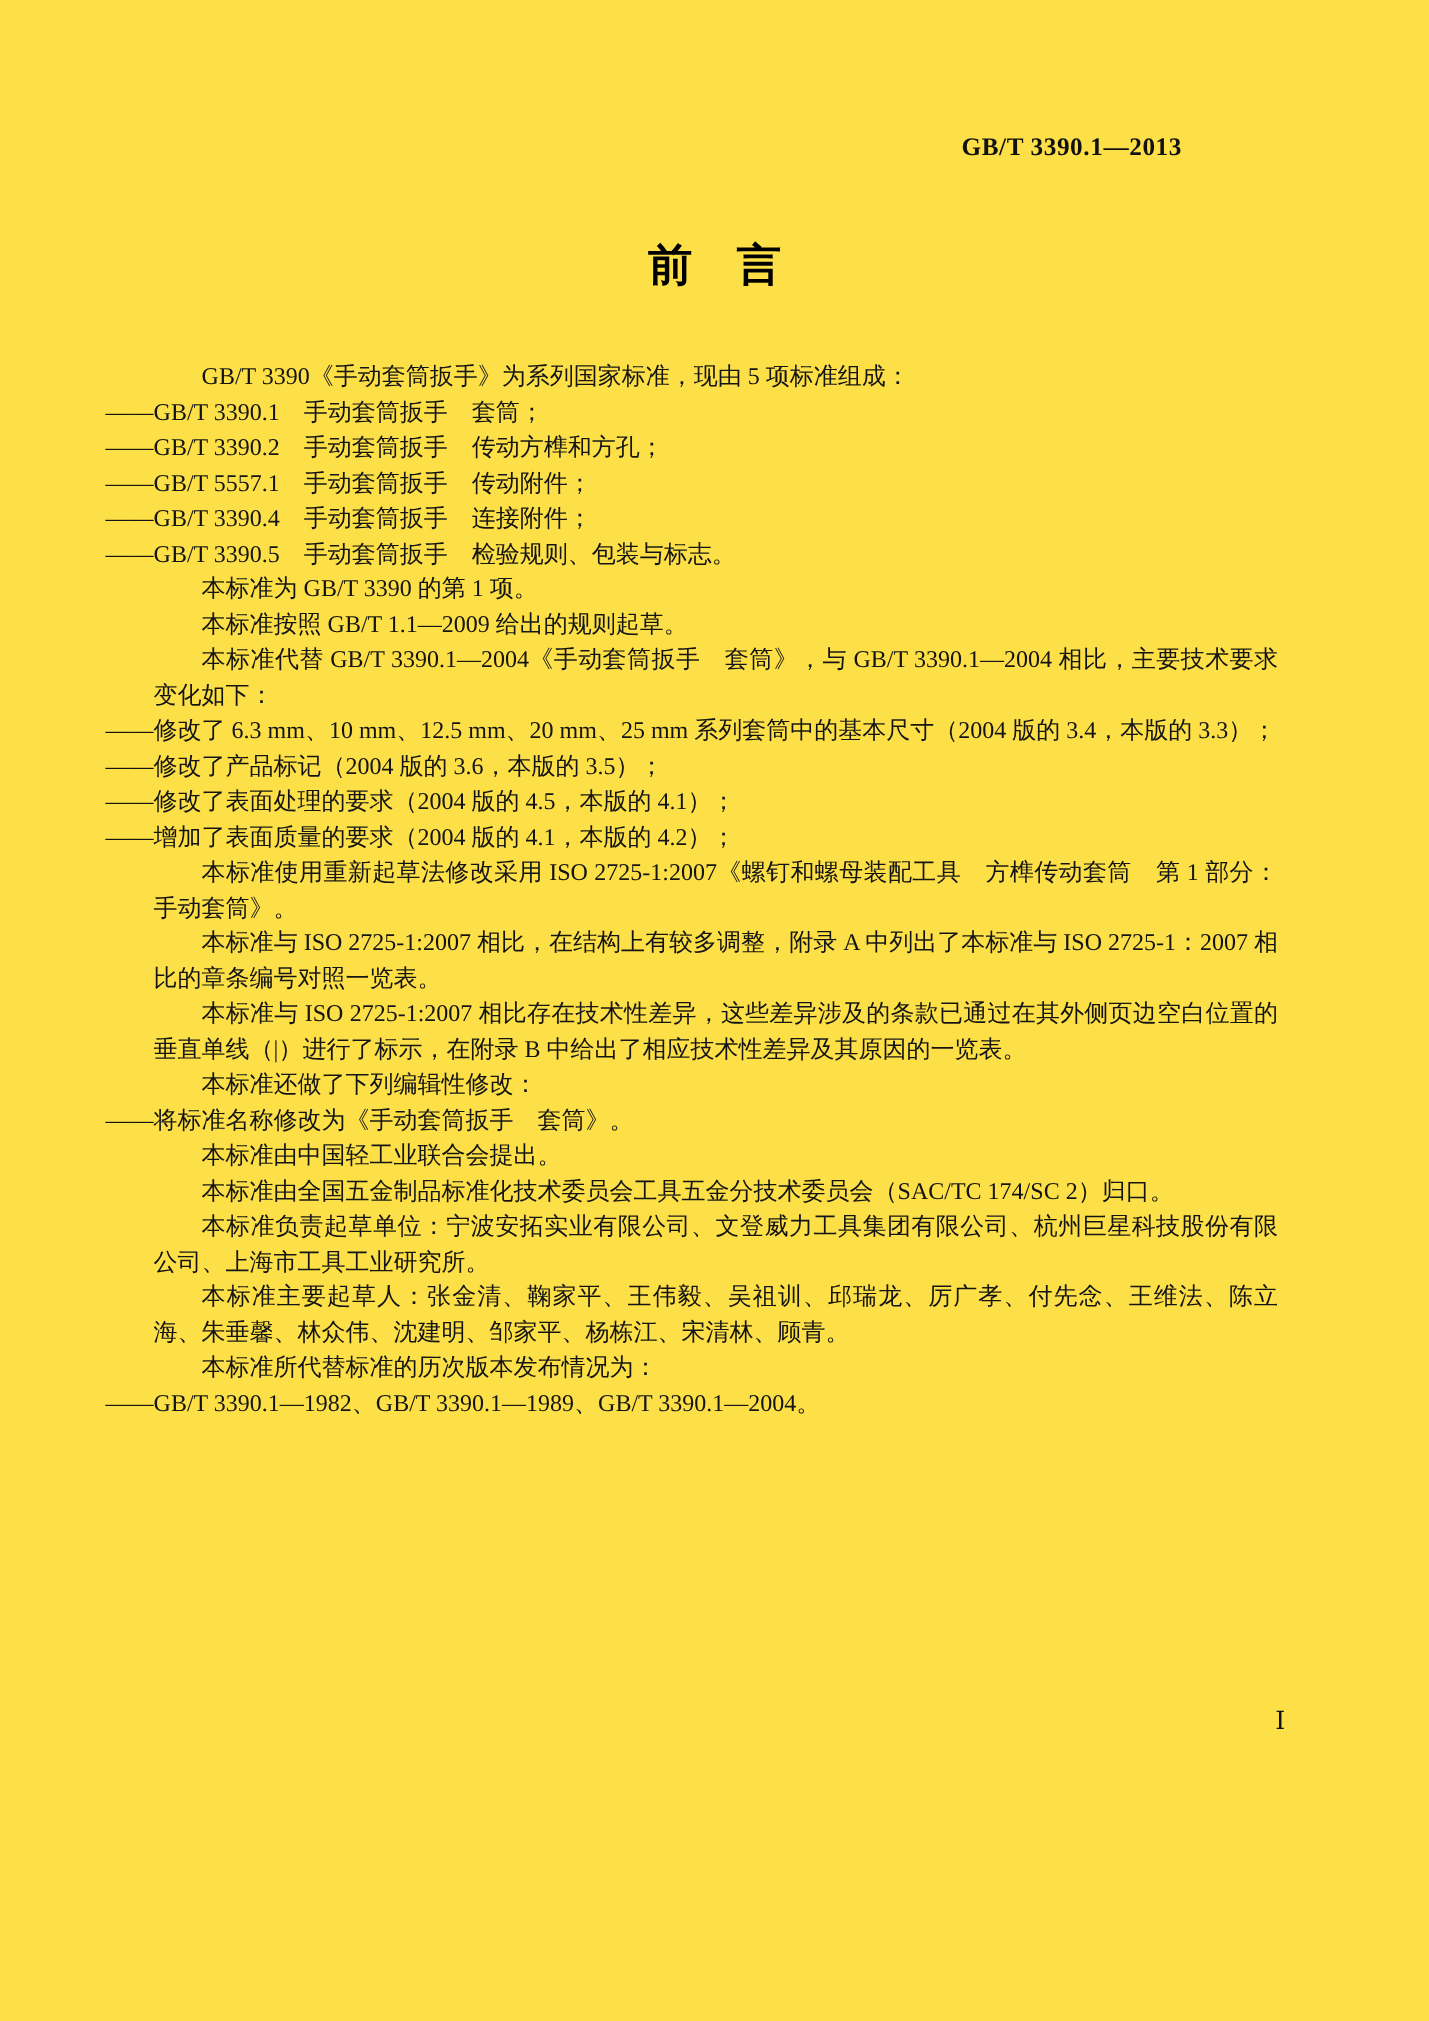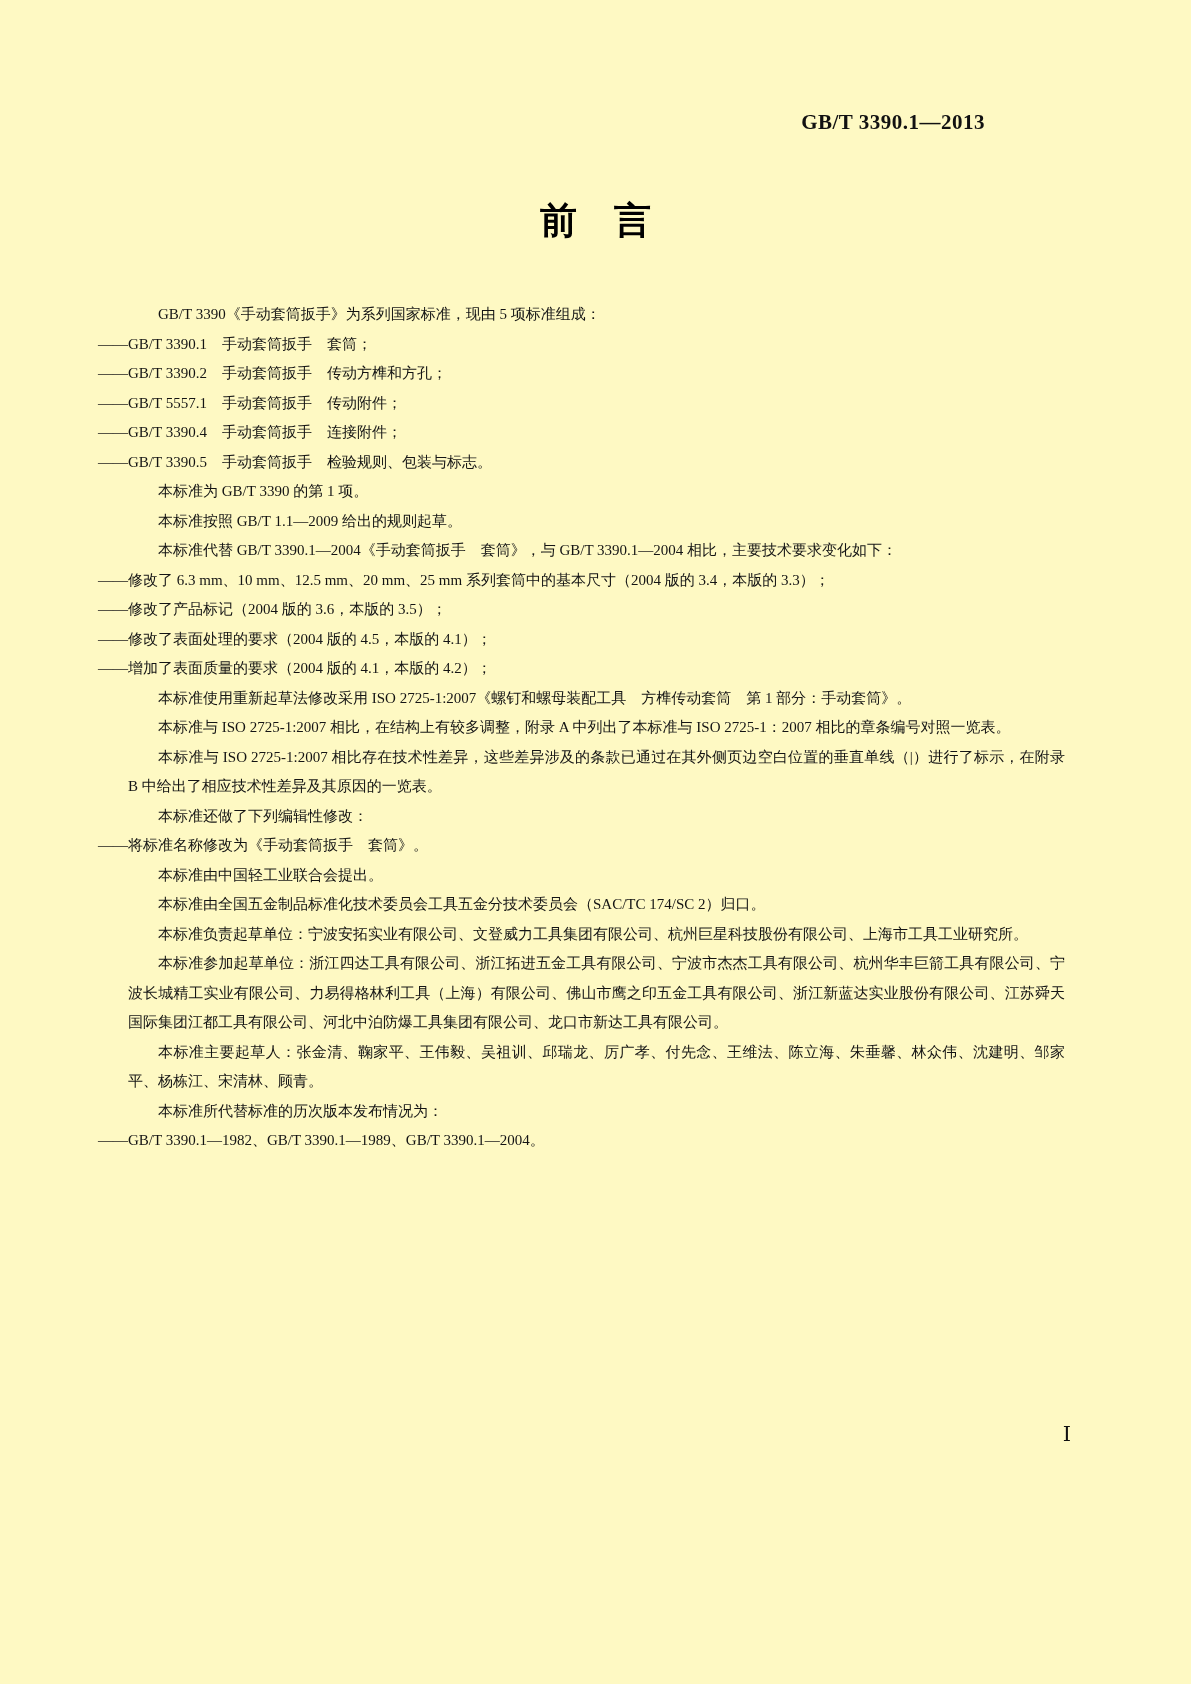--- a/index.html
+++ b/index.html
@@ -1,20 +1,20 @@
 <!DOCTYPE html>
 <html><head>
 <meta charset="utf-8">
 <style>
   html, body { margin: 0; padding: 0; background: #ffffff; }
   .page {
     position: relative;
     width: 1191px;
     height: 1684px;
-    background: #fef9c3;
+    background: #fde047;
     color: #111111;
     font-family: "Liberation Serif", "DejaVu Serif", serif;
     overflow: hidden;
   }
   .header-code {
     position: absolute;
     top: 110px;
     right: 206px;
     font-size: 21px;
     font-weight: bold;
@@ -31,21 +31,21 @@
     font-size: 37px;
     font-weight: bold;
     font-family: "Liberation Sans", "DejaVu Sans", sans-serif;
     color: #000000;
   }
   .body-text {
     position: absolute;
     top: 300px;
     left: 128px;
     width: 937px;
-    font-size: 15px;
+    font-size: 20px;
     line-height: 29.5px;
     text-align: justify;
     color: #141414;
   }
   .body-text p { margin: 0; padding: 0; }
   .p-indent { text-indent: 2em; }
   .p-dash   { padding-left: 4em; text-indent: -2em; }
   .page-number {
     position: absolute;
     top: 1422px;
@@ -79,21 +79,20 @@
     <p class="p-dash">——修改了表面处理的要求（2004 版的 4.5，本版的 4.1）；</p>
     <p class="p-dash">——增加了表面质量的要求（2004 版的 4.1，本版的 4.2）；</p>
     <p class="p-indent">本标准使用重新起草法修改采用 ISO 2725-1:2007《螺钉和螺母装配工具　方榫传动套筒　第 1 部分：手动套筒》。</p>
     <p class="p-indent">本标准与 ISO 2725-1:2007 相比，在结构上有较多调整，附录 A 中列出了本标准与 ISO 2725-1：2007 相比的章条编号对照一览表。</p>
     <p class="p-indent">本标准与 ISO 2725-1:2007 相比存在技术性差异，这些差异涉及的条款已通过在其外侧页边空白位置的垂直单线（|）进行了标示，在附录 B 中给出了相应技术性差异及其原因的一览表。</p>
     <p class="p-indent">本标准还做了下列编辑性修改：</p>
     <p class="p-dash">——将标准名称修改为《手动套筒扳手　套筒》。</p>
     <p class="p-indent">本标准由中国轻工业联合会提出。</p>
     <p class="p-indent">本标准由全国五金制品标准化技术委员会工具五金分技术委员会（SAC/TC 174/SC 2）归口。</p>
     <p class="p-indent">本标准负责起草单位：宁波安拓实业有限公司、文登威力工具集团有限公司、杭州巨星科技股份有限公司、上海市工具工业研究所。</p>
-    <p class="p-indent">本标准参加起草单位：浙江四达工具有限公司、浙江拓进五金工具有限公司、宁波市杰杰工具有限公司、杭州华丰巨箭工具有限公司、宁波长城精工实业有限公司、力易得格林利工具（上海）有限公司、佛山市鹰之印五金工具有限公司、浙江新蓝达实业股份有限公司、江苏舜天国际集团江都工具有限公司、河北中泊防爆工具集团有限公司、龙口市新达工具有限公司。</p>
     <p class="p-indent">本标准主要起草人：张金清、鞠家平、王伟毅、吴祖训、邱瑞龙、厉广孝、付先念、王维法、陈立海、朱垂馨、林众伟、沈建明、邹家平、杨栋江、宋清林、顾青。</p>
     <p class="p-indent">本标准所代替标准的历次版本发布情况为：</p>
     <p class="p-dash">——GB/T 3390.1—1982、GB/T 3390.1—1989、GB/T 3390.1—2004。</p>
   </div>
 
   <div class="page-number">Ⅰ</div>
 
 </div>
 
 </body></html>

